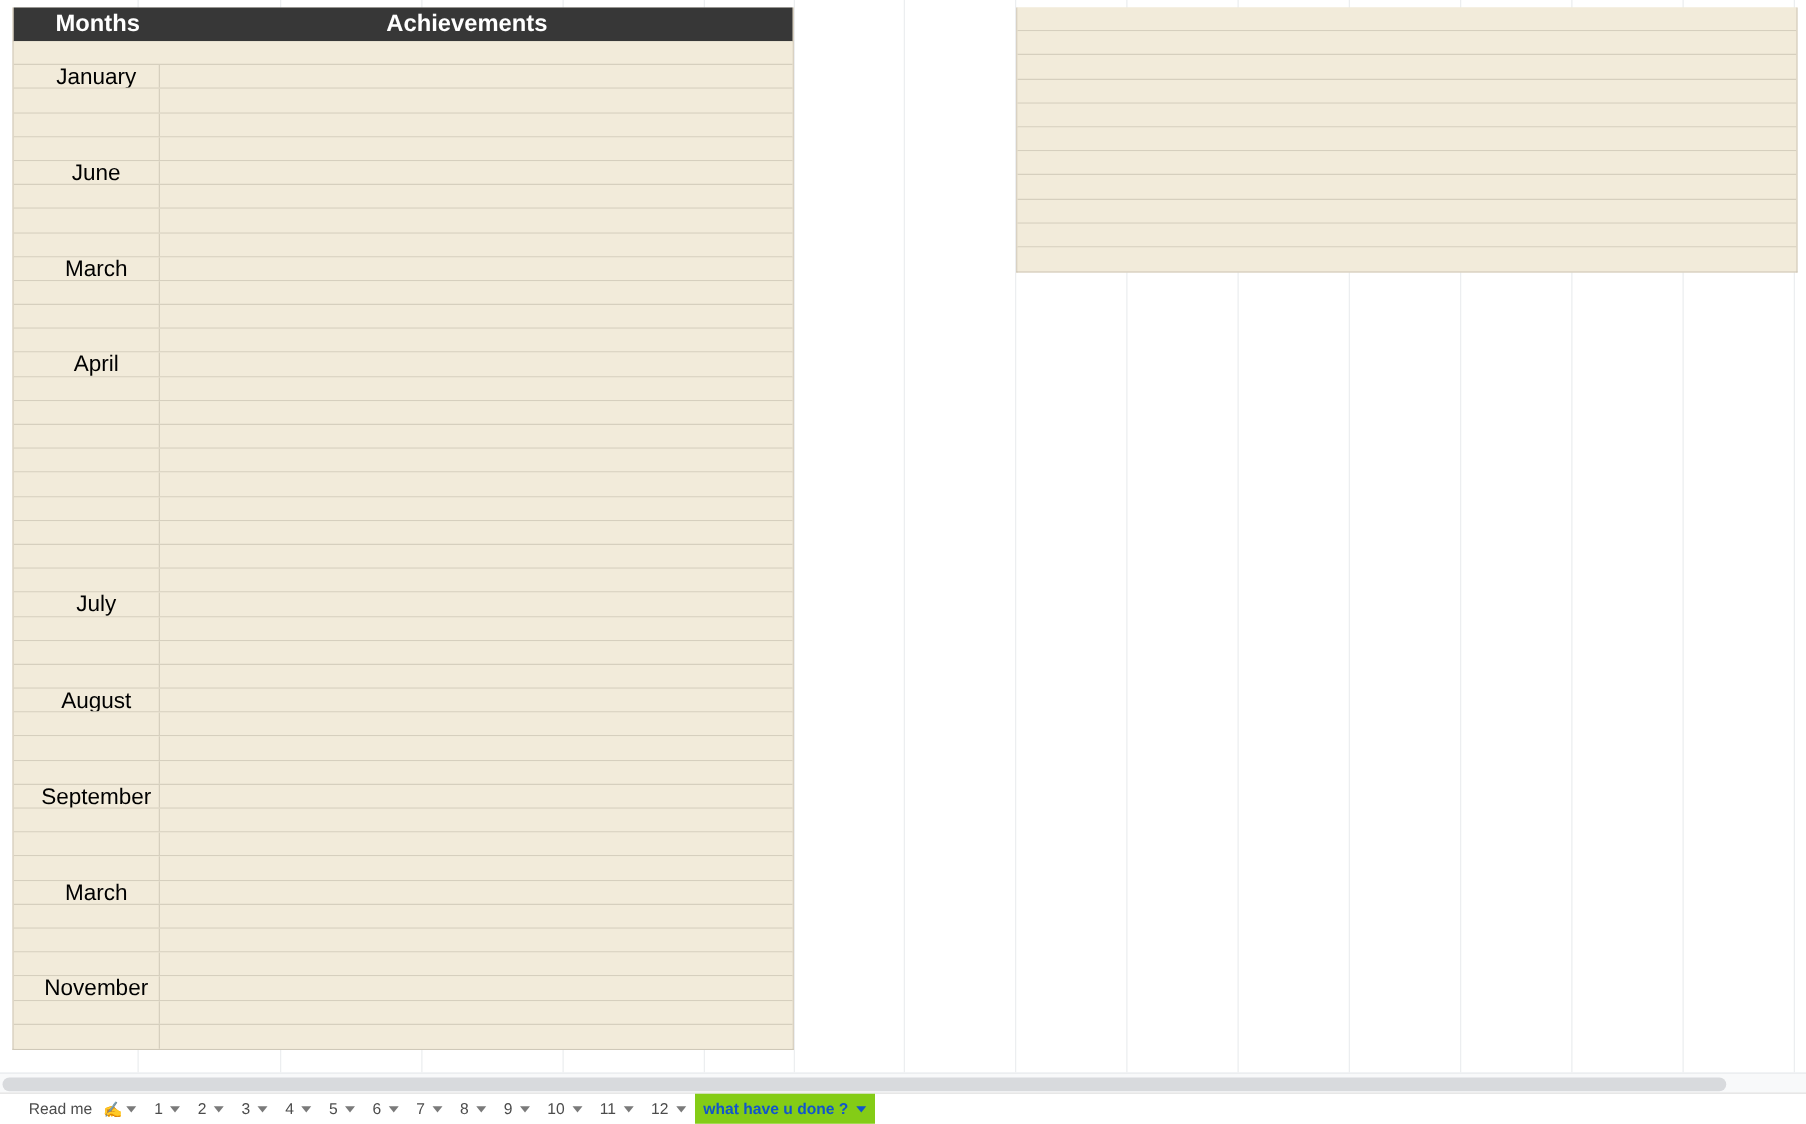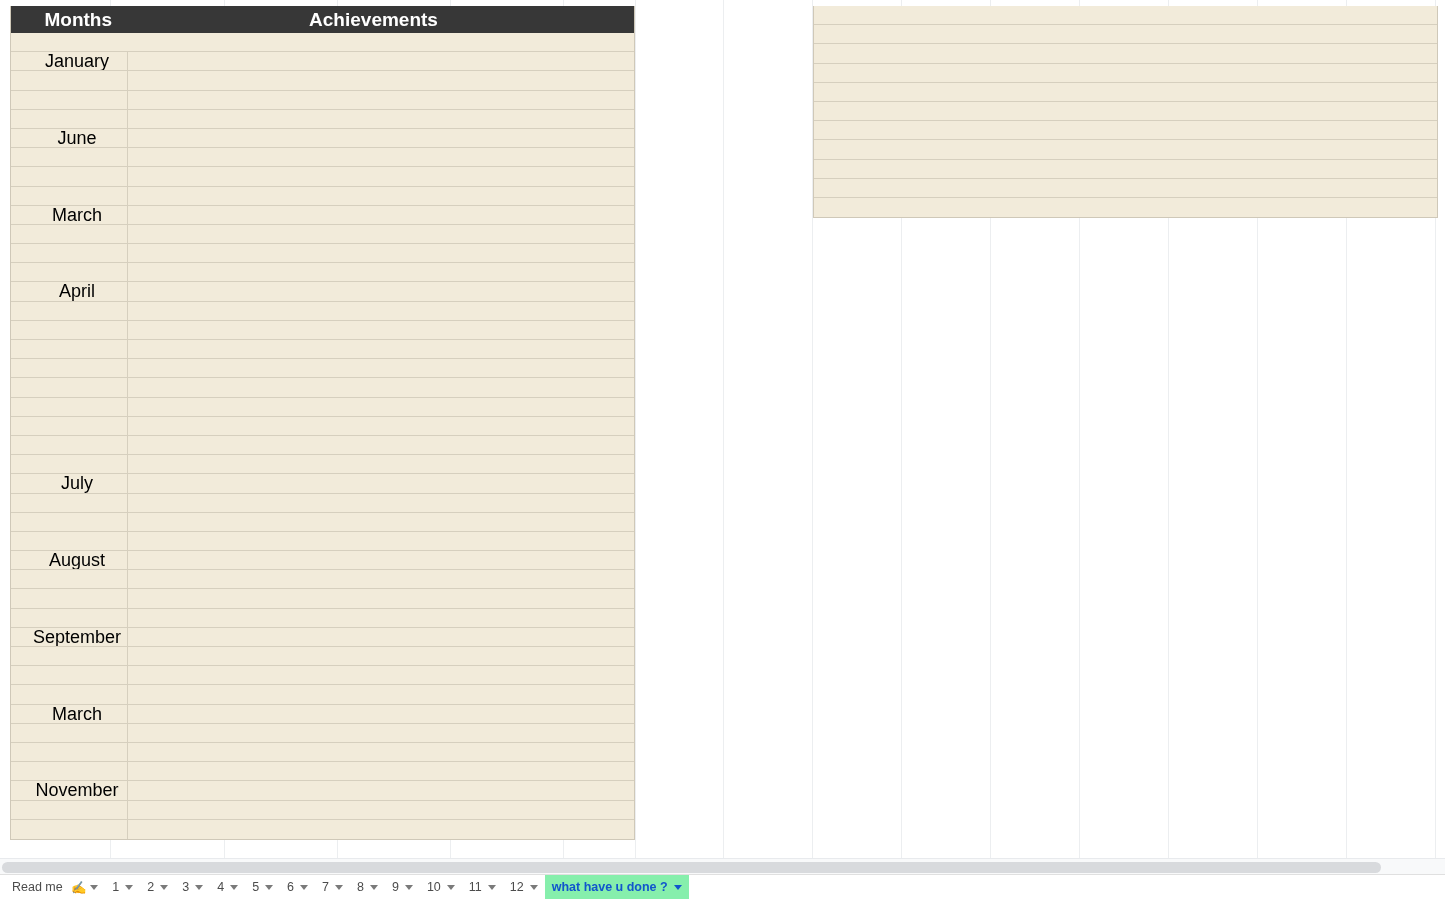--- a/index.html
+++ b/index.html
@@ -126,36 +126,36 @@
   #tabbar {
     position: absolute;
     left: 0;
     top: 874px;
     width: 1445px;
     height: 25px;
     background: #ffffff;
     border-top: 1px solid #e0e0e0;
     display: flex;
     align-items: center;
-    padding-left: 5px;
+    padding-left: 16px;
     box-sizing: border-box;
   }
   .tab {
     display: flex;
     align-items: center;
     height: 25px;
     padding: 0 7px;
     font-size: 12.5px;
     color: #4c4c4c;
     white-space: nowrap;
     cursor: pointer;
     box-sizing: border-box;
   }
   .tab.active {
-    background: #86efac;
+    background: #84cc16;
     color: #1155cc;
     font-weight: bold;
   }
   .tab-label { margin-right: 6px; }
   .tab-emoji { margin-left: 3px; margin-right: 3px; font-size: 12.5px; }
   .caret {
     width: 0; height: 0;
     border-left: 4px solid transparent;
     border-right: 4px solid transparent;
     border-top: 5px solid #7a7a7a;

